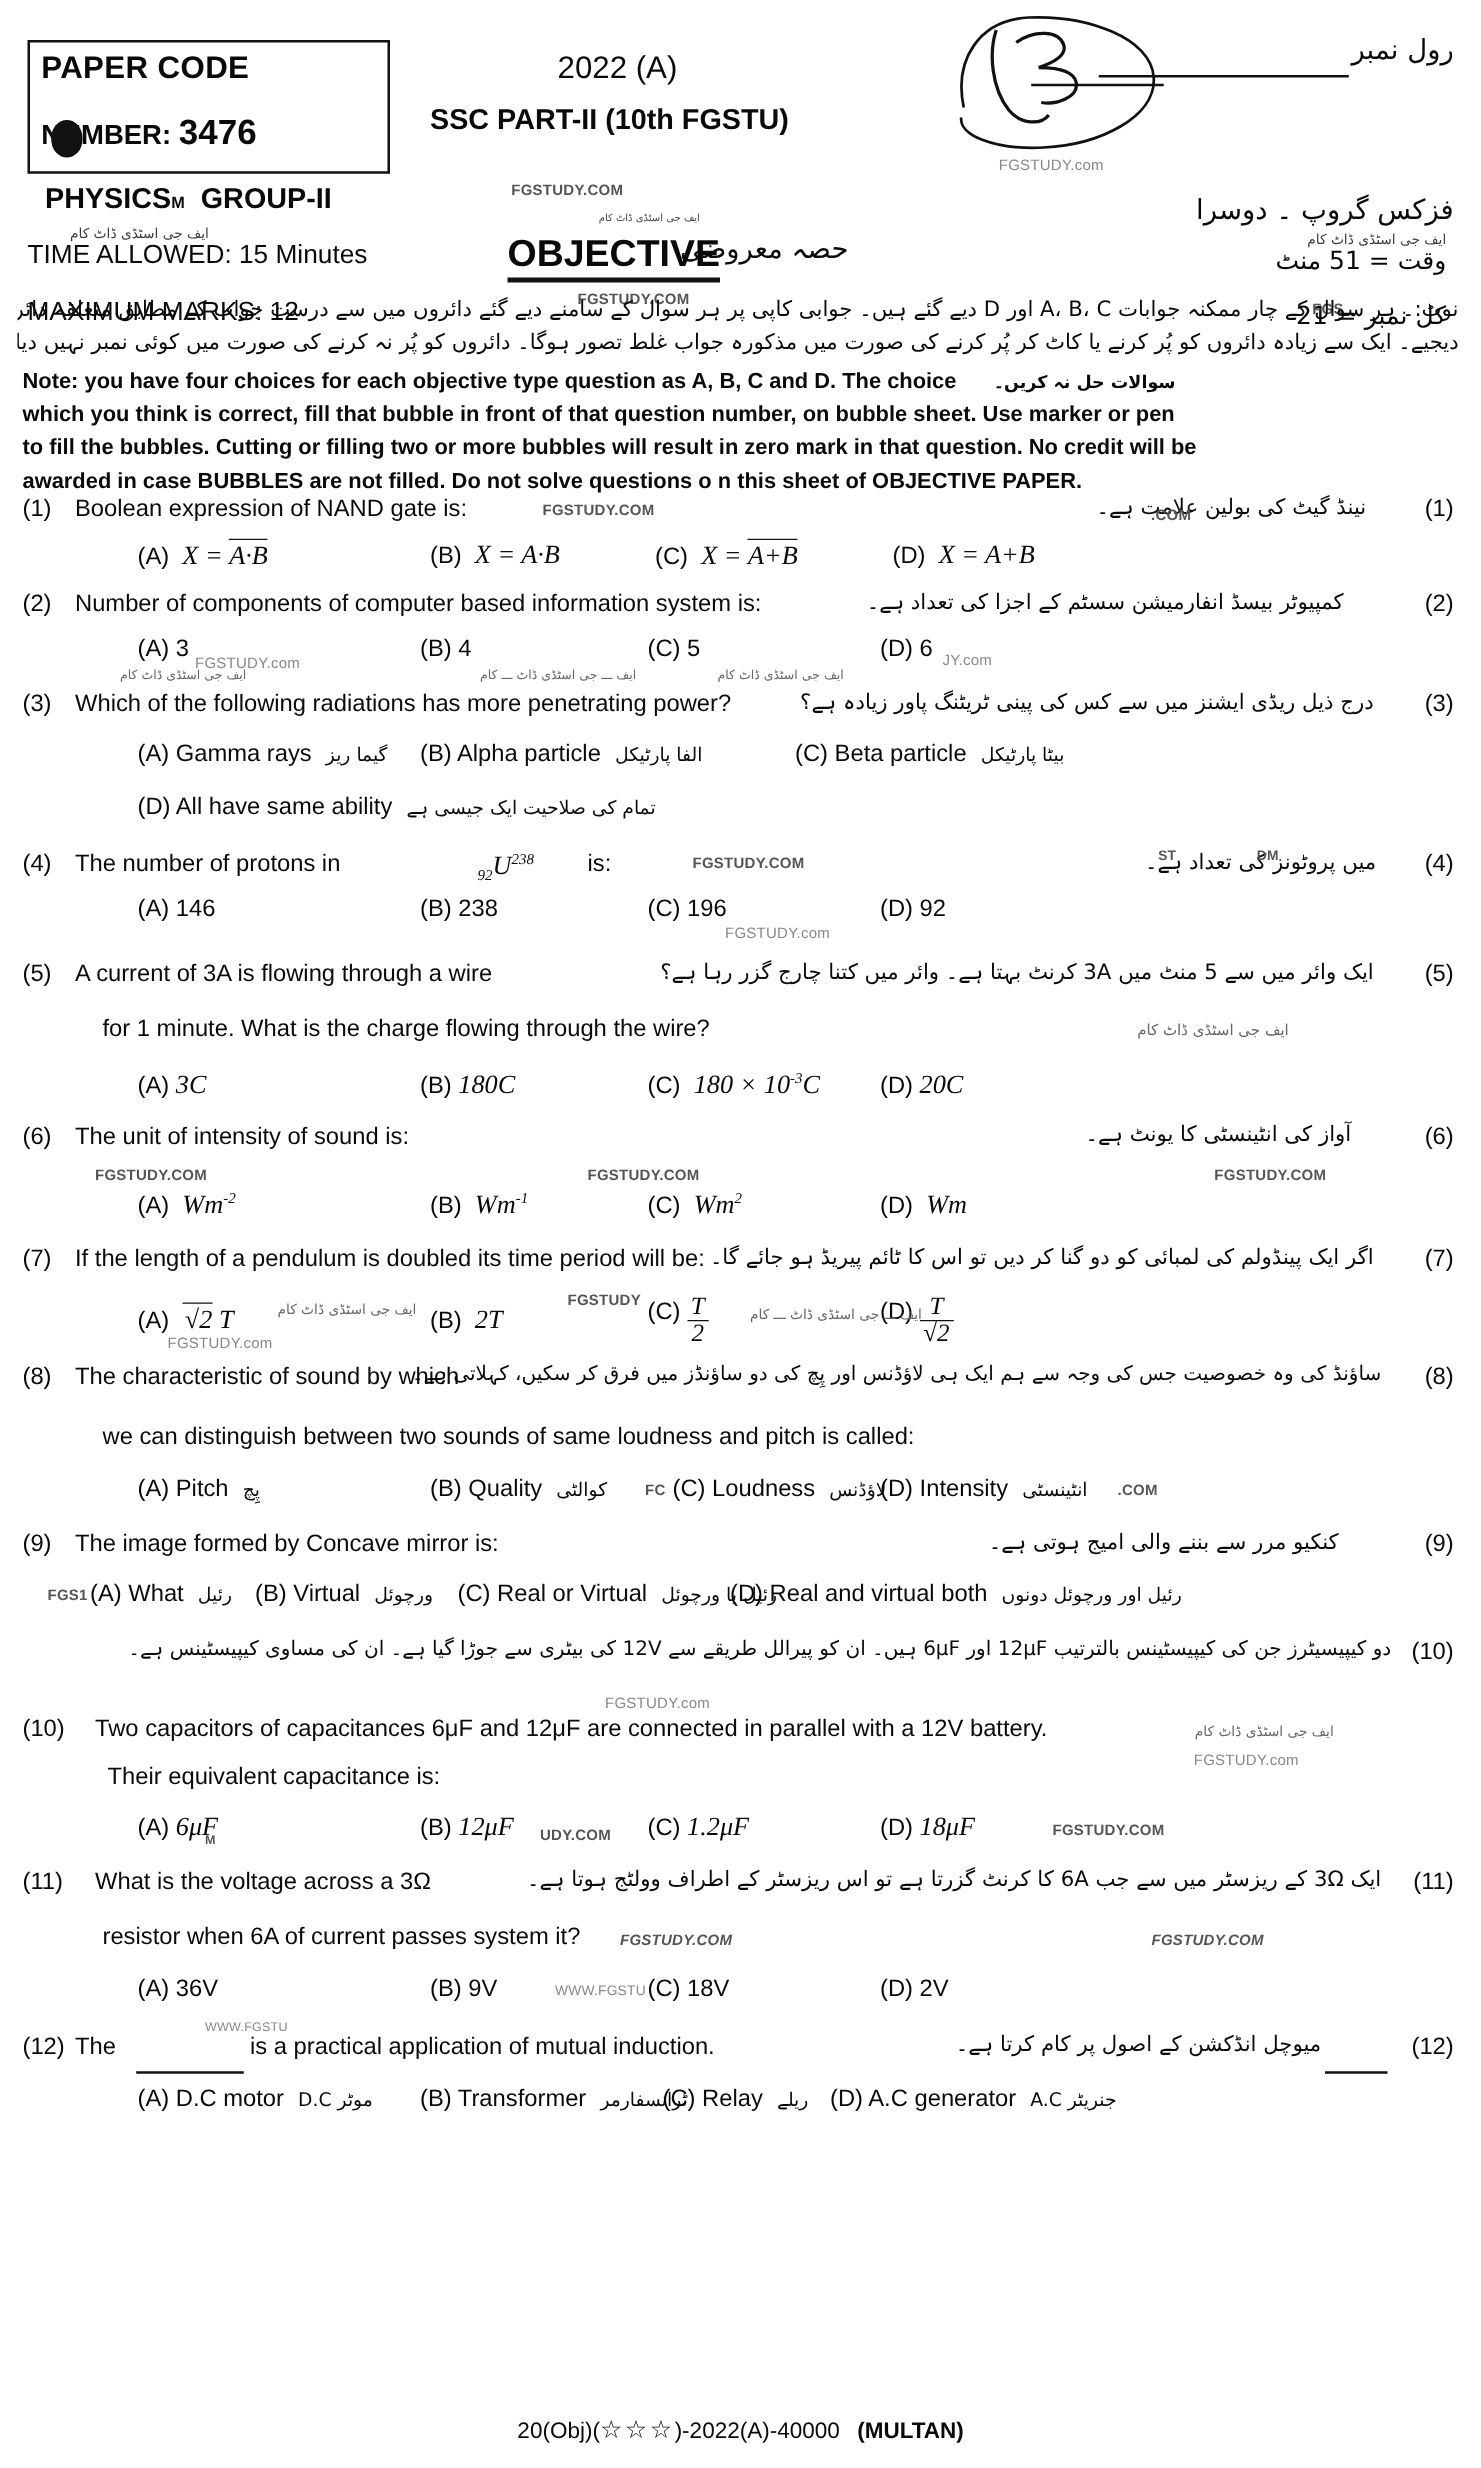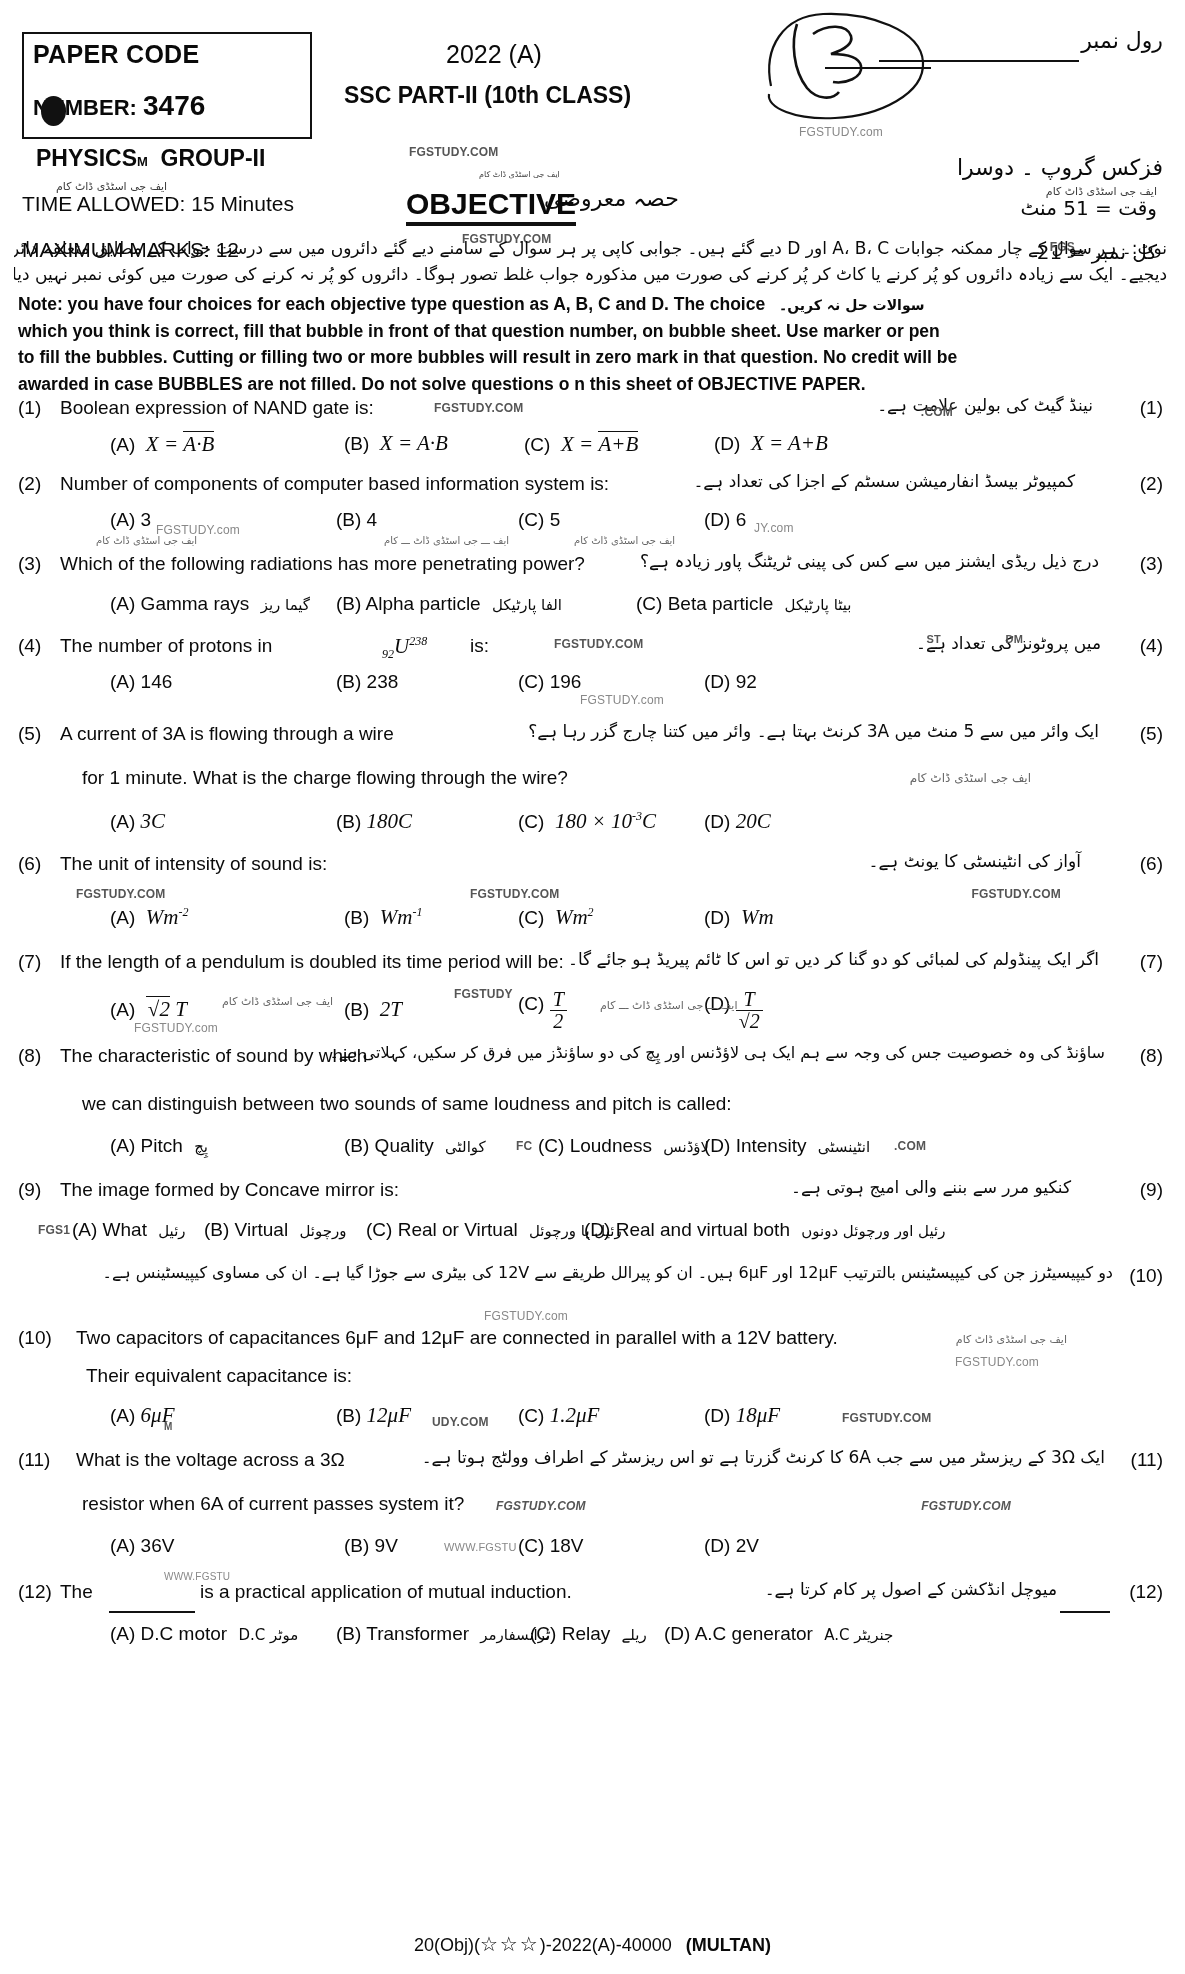--- a/index.html
+++ b/index.html
@@ -225,21 +225,21 @@
 
     <div class="subject-line">
       <span>PHYSICS</span><span class="sm">M</span>
       &nbsp;<span>GROUP-II</span>
     </div>
     <div class="wm-sub urdu">ایف جی اسٹڈی ڈاٹ کام</div>
     <div class="time-allowed">TIME ALLOWED: 15 Minutes</div>
     <div class="max-marks">MAXIMUM MARKS: 12</div>
 
     <div class="year">2022 (A)</div>
-    <div class="ssc">SSC PART-II (10th CLASS)</div>
+    <div class="ssc">SSC PART-II (10th FGSTU)</div>
     <div class="wm-center1 wm">FGSTUDY.COM</div>
     <div class="obj-tiny urdu">ایف جی اسٹڈی ڈاٹ کام</div>
     <div class="objective">OBJECTIVE</div>
     <div class="obj-urdu urdu">حصہ معروضی</div>
     <div class="wm-center2 wm">FGSTUDY.COM</div>
 
     <div class="roll-label urdu">رول نمبر</div>
     <div class="roll-line"></div>
 
     <svg class="signature" viewBox="0 0 180 130">
@@ -258,21 +258,21 @@
     <div class="marks-urdu urdu">کل نمبر = 12</div>
     <div class="wm-fgs-small wm">FGS</div>
   </div>
 
   <div class="note-urdu-wrap">
     <div class="note-urdu-line">نوٹ:۔    ہر سوال کے چار ممکنہ جوابات A، B، C اور D دیے گئے ہیں۔ جوابی کاپی پر ہر سوال کے سامنے دیے گئے دائروں میں سے درست جواب کے مطابق متعلقہ دائرہ کو مارکر یا پین سے بھر</div>
     <div class="note-urdu-line">دیجیے۔ ایک سے زیادہ دائروں کو پُر کرنے یا کاٹ کر پُر کرنے کی صورت میں مذکورہ جواب غلط تصور ہوگا۔ دائروں کو پُر نہ کرنے کی صورت میں کوئی نمبر نہیں دیا جائے گا۔ اس سوالیہ پرچہ پر</div>
     <div class="note-eng">
       <div style="position:relative">
         <span>Note:  you have four choices for each objective type question as A, B, C and D. The choice</span>
-        <span class="urdu" style="font-size:14px;margin-left:9px">سوالات حل نہ کریں۔</span>
+        <span class="urdu" style="font-size:14px;margin-left:25px">سوالات حل نہ کریں۔</span>
       </div>
       <div>which you think is correct, fill that bubble in front of that question number, on bubble sheet. Use marker or pen</div>
       <div>to fill the bubbles. Cutting or filling two or more bubbles will  result in zero mark in that question.  No credit will be</div>
       <div>awarded in case BUBBLES are not filled. Do not solve questions o n this sheet of OBJECTIVE PAPER.</div>
     </div>
   </div>
 
   <div class="q">
     <div class="q-head" style="height:34px">
       <span class="q-num">(1)</span>
@@ -349,20 +349,27 @@
       </span>
       <span class="opt" style="left:322px">
         <span>(B)</span>
         <span>Alpha particle</span>
         <span class="urdu-s">الفا پارٹیکل</span>
       </span>
       <span class="opt" style="left:622px">
         <span>(C)</span>
         <span>Beta particle</span>
         <span class="urdu-s">بیٹا پارٹیکل</span>
+      </span>
+    </div>
+    <div class="opts" style="height:46px">
+      <span class="opt" style="left:96px">
+        <span>(D)</span>
+        <span>All have same ability</span>
+        <span class="urdu-s">تمام کی صلاحیت ایک جیسی ہے</span>
       </span>
     </div>
   </div>
 
   <div class="q">
     <div class="q-head" style="height:36px">
       <span class="q-num">(4)</span>
       <span class="q-text">The number of protons in</span>
       <span class="opt" style="left:368px;top:-1px">
         <span class="mi"><span class="sub">92</span>U<span class="sup">238</span></span>

